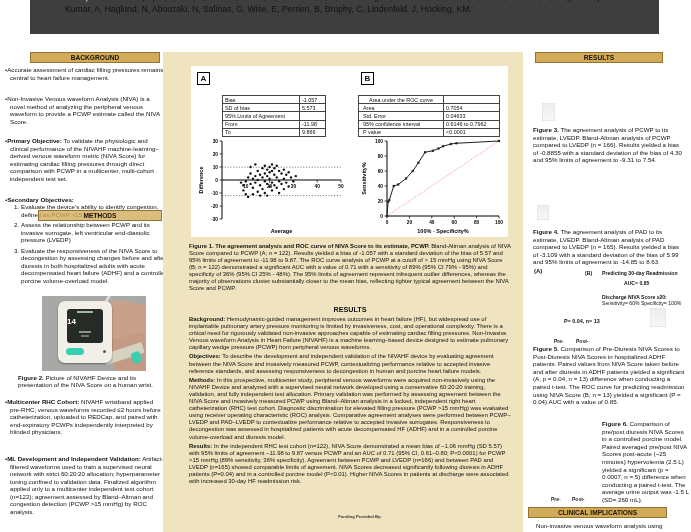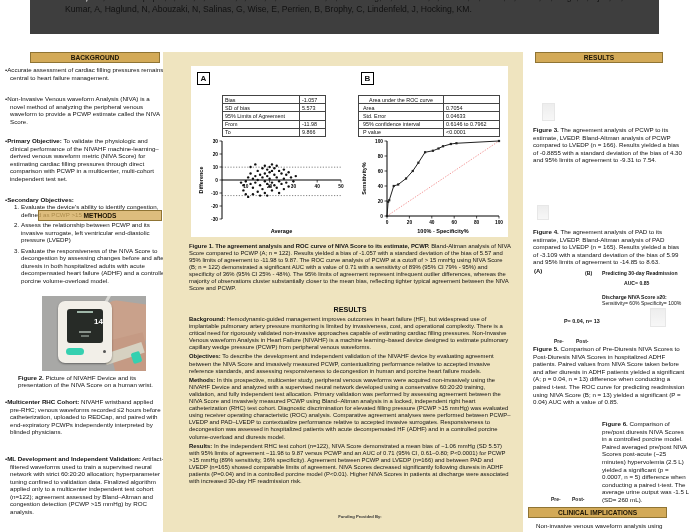--- a/index.html
+++ b/index.html
@@ -36,21 +36,21 @@
   .rp{font-size:6.2px;line-height:7.6px;}
   .mini{font-size:5.1px;line-height:6.4px;}
   .ghost{background:linear-gradient(#d9d9d9,#efefef);opacity:0.45;border:0.5px solid #cccccc;}
   .prepost{font-size:5px;font-weight:bold;color:#222;}
   
   .photo{left:42px;top:296px;width:104px;height:75px;background:#a8a8a6;overflow:hidden;}
   .dev{position:absolute;left:16px;top:5px;width:54px;height:62px;background:#f2efe8;
        border-radius:7px;box-shadow:0 1px 2px rgba(0,0,0,.4);}
   .dev-screen{position:absolute;left:9px;top:8px;width:36px;height:34px;background:#272b27;border-radius:3px;color:#eee;}
   .dev-logo{position:absolute;left:10px;top:2px;width:16px;height:2px;background:#9fb6a8;}
-  .dev-score{position:absolute;left:0;top:8px;width:100%;text-align:right;font-size:8px;font-weight:bold;color:#fff;}
+  .dev-score{position:absolute;left:0;top:8px;width:100%;text-align:left;font-size:8px;font-weight:bold;color:#fff;}
   .dev-sub{position:absolute;left:12px;top:22px;width:12px;height:1.5px;background:#8a938c;}
   .dev-sub2{position:absolute;left:14px;top:26px;width:8px;height:1.5px;background:#6f7871;}
   .dev-btn{position:absolute;left:8px;top:47px;width:18px;height:7px;border-radius:4px;background:#35d0b0;}
   .dev-dot{position:absolute;right:6px;top:49px;width:3px;height:3px;border-radius:50%;background:#555;}
   .cable{position:absolute;left:62px;top:-6px;width:3px;height:26px;background:#d8d8d4;transform:rotate(28deg);}
   .hand{position:absolute;left:62px;top:6px;width:44px;height:44px;background:#c9a18b;border-radius:10px 4px 10px 14px;transform:rotate(8deg);}
   .forearm{position:absolute;left:70px;top:40px;width:36px;height:40px;background:#c59a84;transform:rotate(-14deg);}
   .strap{position:absolute;left:62px;top:52px;width:40px;height:11px;background:#d6d1c1;transform:rotate(-18deg);}
   .clasp{position:absolute;left:90px;top:56px;width:9px;height:11px;background:#35d0b0;transform:rotate(-18deg);border-radius:2px;}
   svg text{font-family:"Liberation Sans",sans-serif;}

